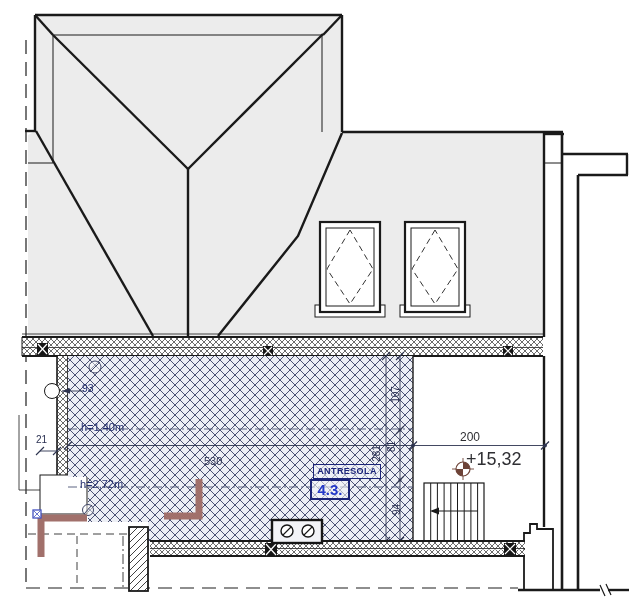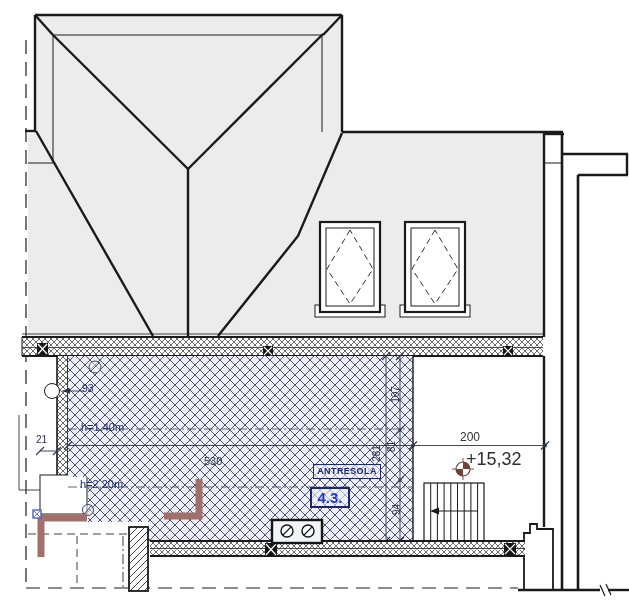--- a/index.html
+++ b/index.html
@@ -22,21 +22,21 @@
   #l81  {left:371px; top:441px;}
   #l281 {left:356px; top:448px;}
   #l94  {left:376px; top:504px;}
   #lroom{left:313px; top:464px; width:68px; height:15px; box-sizing:border-box;
          border:1.5px solid #1b2478; background:rgba(240,242,248,.55);
          font-weight:bold; font-size:9px; letter-spacing:.4px; color:#1b2478;
          text-align:center; line-height:12px;}
   #lnum {left:310px; top:479px; width:40px; height:21px; box-sizing:border-box;
          border:2px solid #1b2478; background:rgba(240,242,248,.6);
          font-weight:bold; font-size:15px; color:#2338c8;
-         text-align:center; line-height:17px;margin-top:8px;}
+         text-align:center; line-height:17px;}
 </style>
 </head>
 <body>
 
 <div id="canvas">
 <svg width="629" height="614" viewBox="0 0 629 614">
   <defs>
     <pattern id="xhB" width="6" height="6" patternUnits="userSpaceOnUse">
       <rect width="6" height="6" fill="#ffffff"></rect>
       <path d="M0,0L6,6M6,0L0,6" stroke="#2b2b2b" stroke-width="0.7"></path>
@@ -228,21 +228,21 @@
   <g>
     <rect x="33" y="510" width="8" height="8" fill="#ffffff" stroke="#4350c0" stroke-width="1.3"></rect>
     <path d="M34,511 L40,517 M40,511 L34,517" stroke="#4350c0" stroke-width="0.8"></path>
   </g>
 </svg>
 
 <div class="lbl" id="l93">93</div>
 <div class="lbl" id="l21">21</div>
 <div class="lbl" id="lh140">h=1,40m</div>
 <div class="lbl" id="l530">530</div>
-<div class="lbl" id="lh220">h=2,20m</div>
+<div class="lbl" id="lh220">h=2,72m</div>
 <div class="lbl" id="l200">200</div>
 <div class="lbl" id="l1532">+15,32</div>
 <div class="lbl vdim" id="l107">107</div>
 <div class="lbl vdim" id="l81">81</div>
 <div class="lbl vdim" id="l281">281</div>
 <div class="lbl vdim" id="l94">94</div>
 <div class="lbl" id="lroom">ANTRESOLA</div>
 <div class="lbl" id="lnum">4.3.</div>
 </div>
 

